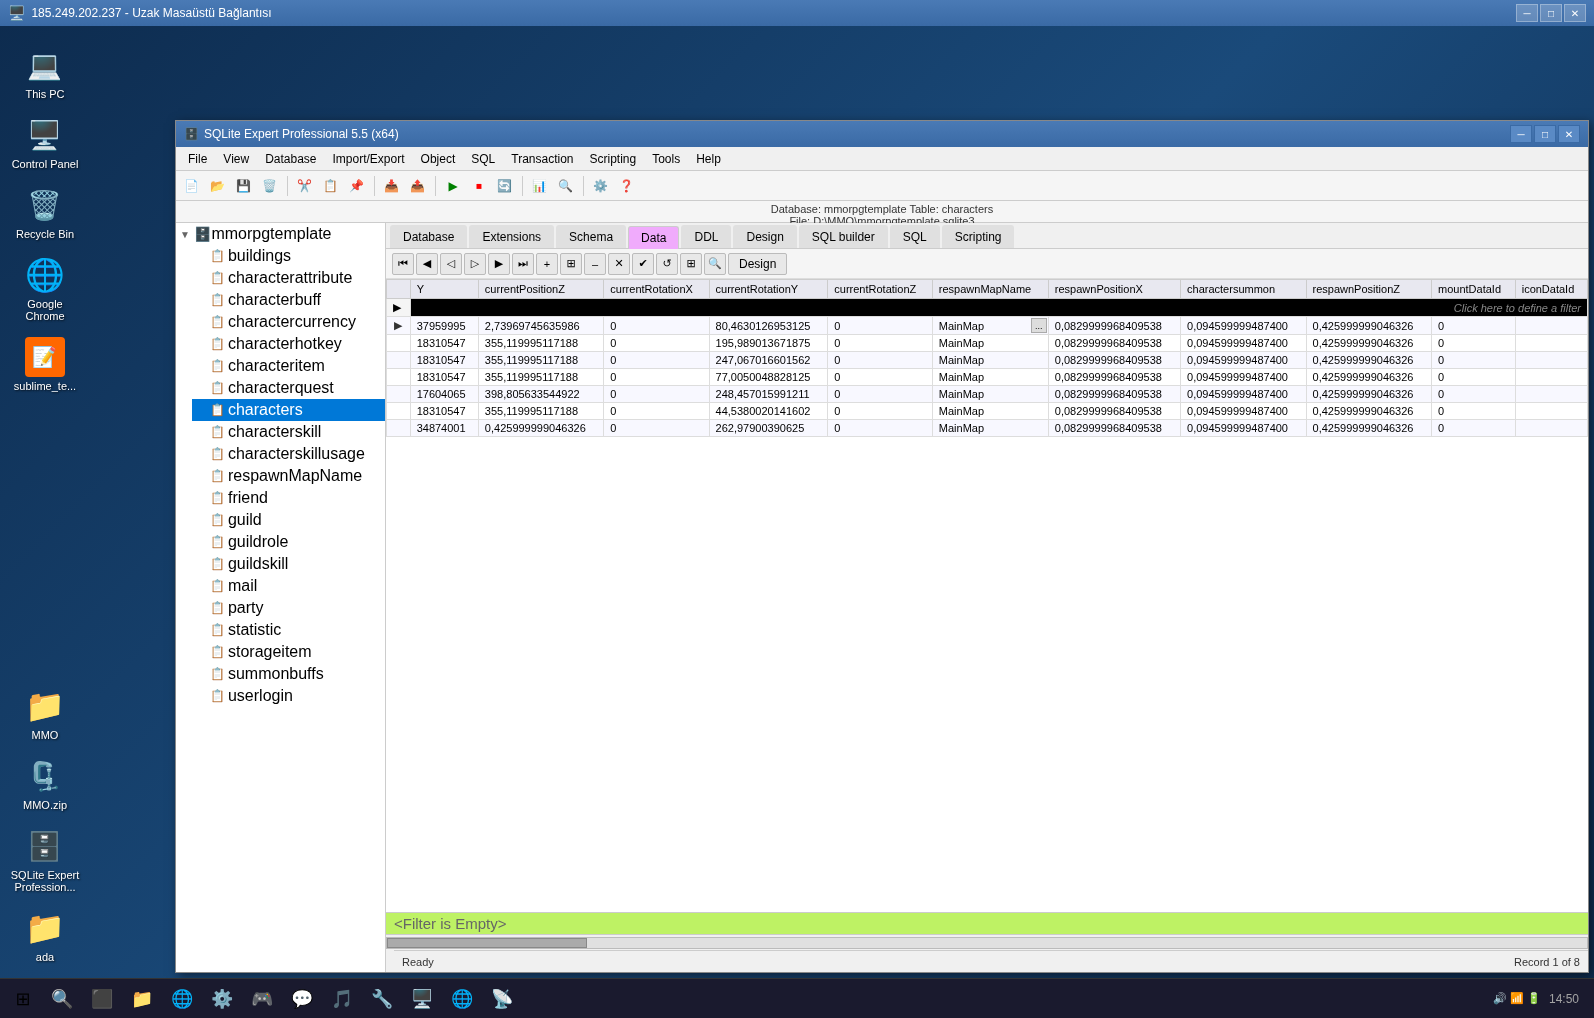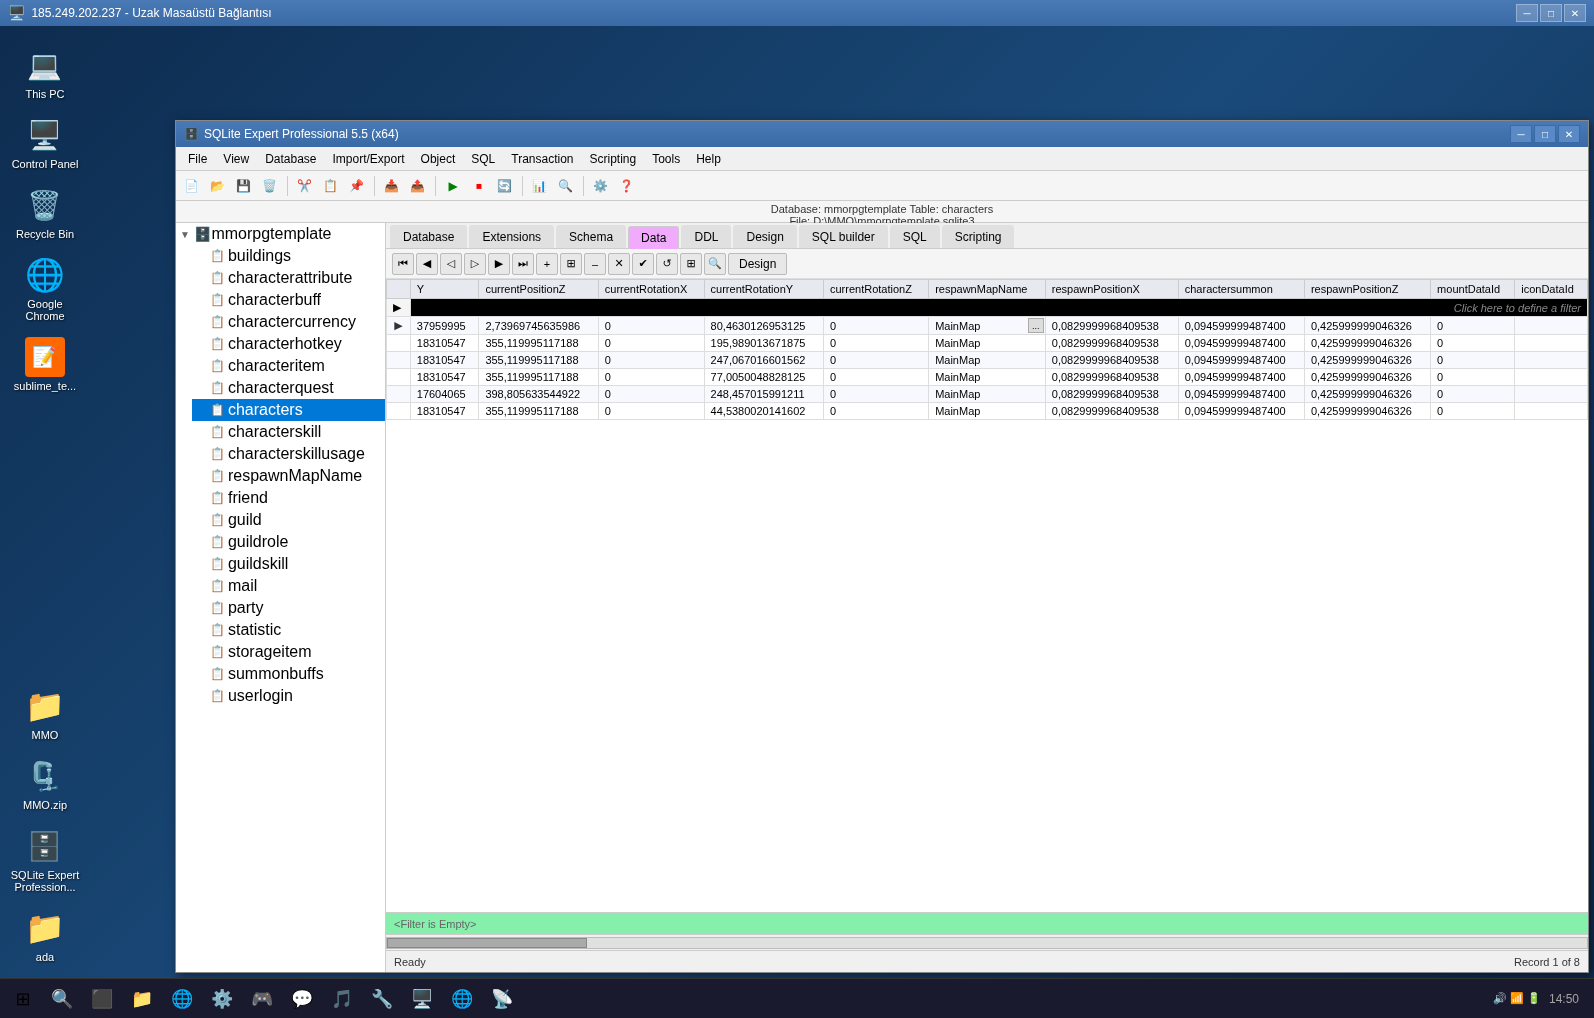--- a/index.html
+++ b/index.html
@@ -358,24 +358,24 @@
       border: 1px solid #ddd;
       padding: 2px 6px;
       white-space: nowrap;
       font-size: 11px;
     }
 
     table.data-table tr:nth-child(even) td { background: #f8f8ff; }
 
     
     .filter-bar {
-      background: #86efac;
+      background: #bef264;
       border-top: 1px solid #ccc;
       padding: 2px 8px;
-      font-size: 11px;
+      font-size: 15px;
       color: #666;
       height: 22px;
       display: flex;
       align-items: center;
       flex-shrink: 0;
     }
 
     
     .bottom-scrollbar {
       background: #f0f0f0;
@@ -409,20 +409,21 @@
       background: #f0f0f0;
       border-top: 1px solid #ccc;
       padding: 2px 8px;
       font-size: 11px;
       color: #333;
       display: flex;
       justify-content: space-between;
       height: 22px;
       align-items: center;
       flex-shrink: 0;
+      margin-left: 8px;
     }
 
     
     .remote-titlebar {
       position: absolute;
       top: 0;
       left: 0;
       right: 0;
       height: 26px;
       background: linear-gradient(to bottom, #4a7ab5, #3a6aa5);
@@ -839,20 +840,34 @@
                   <td>0</td>
                   <td>44,5380020141602</td>
                   <td>0</td>
                   <td>MainMap</td>
                   <td>0,0829999968409538</td>
                   <td>0,094599999487400</td>
                   <td>0,425999999046326</td>
                   <td>0</td>
                   <td></td>
                 </tr>
+                <tr>
+                  <td style="text-align: center; color: rgb(51, 51, 51);"></td>
+                  <td>34874001</td>
+                  <td>0,425999999046326</td>
+                  <td>0</td>
+                  <td>262,97900390625</td>
+                  <td>0</td>
+                  <td>MainMap</td>
+                  <td>0,0829999968409538</td>
+                  <td>0,094599999487400</td>
+                  <td>0,425999999046326</td>
+                  <td>0</td>
+                  <td></td>
+                </tr>
               </tbody>
           </table>
         </div>
 
         <div class="filter-bar">
           <span>&lt;Filter is Empty&gt;</span>
         </div>
 
         <div class="bottom-scrollbar">
           <div class="scrollbar-track">

